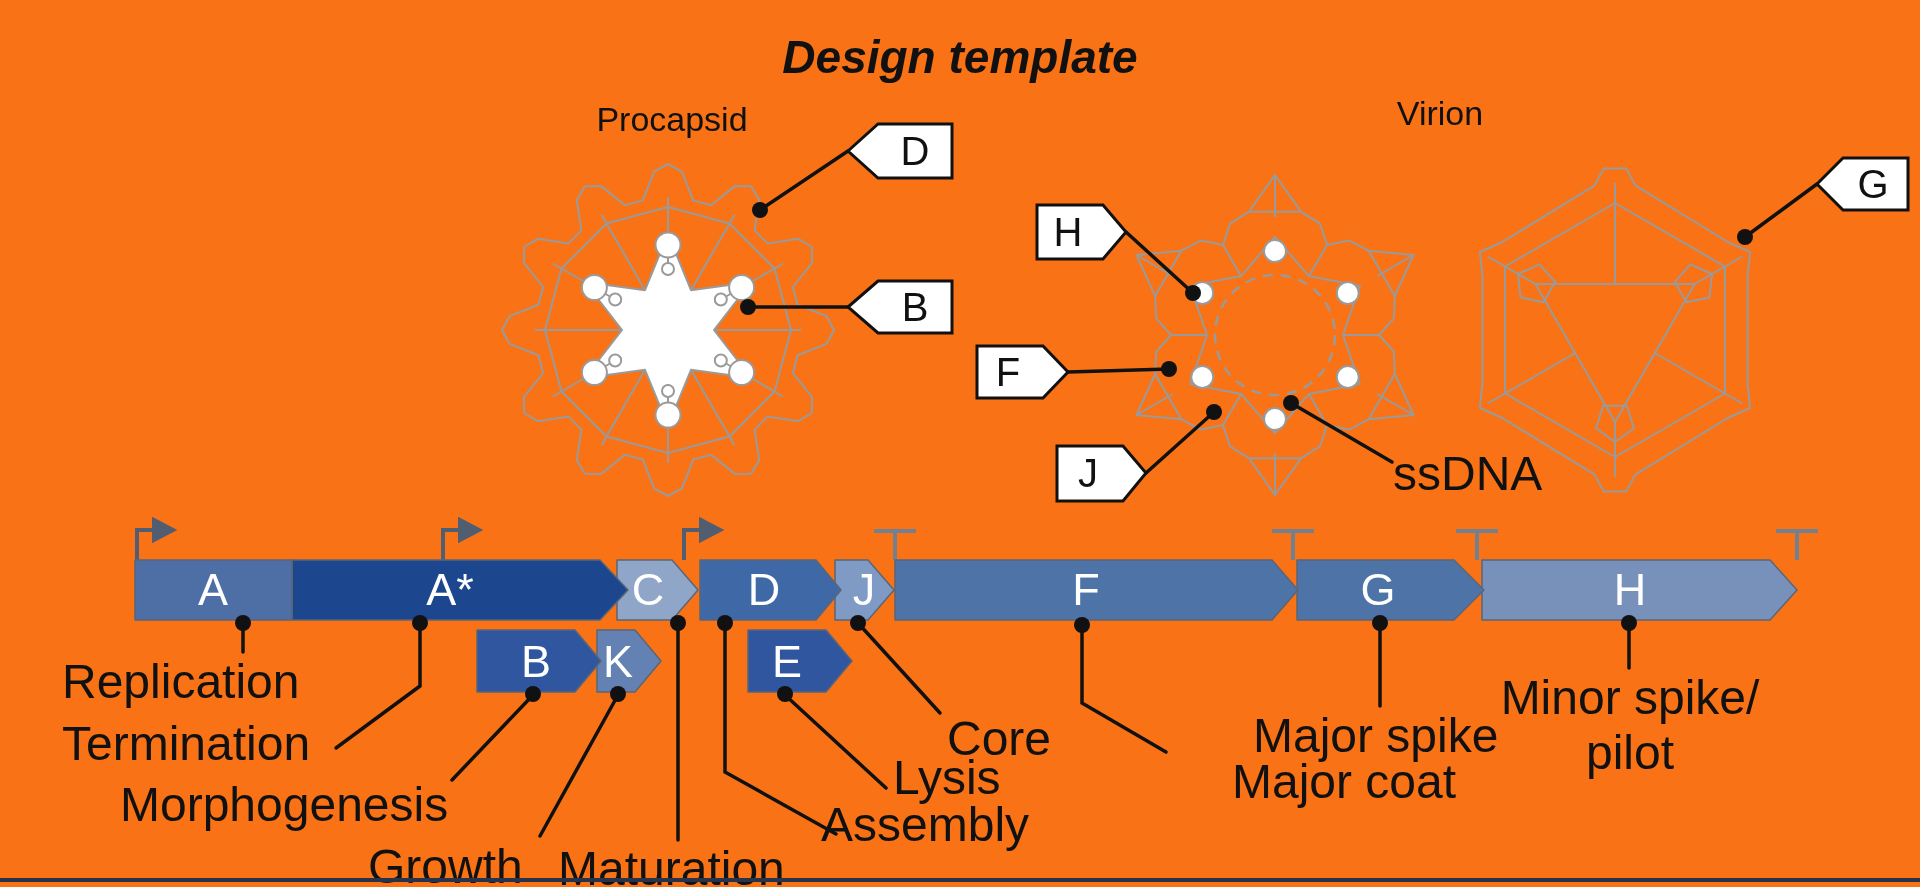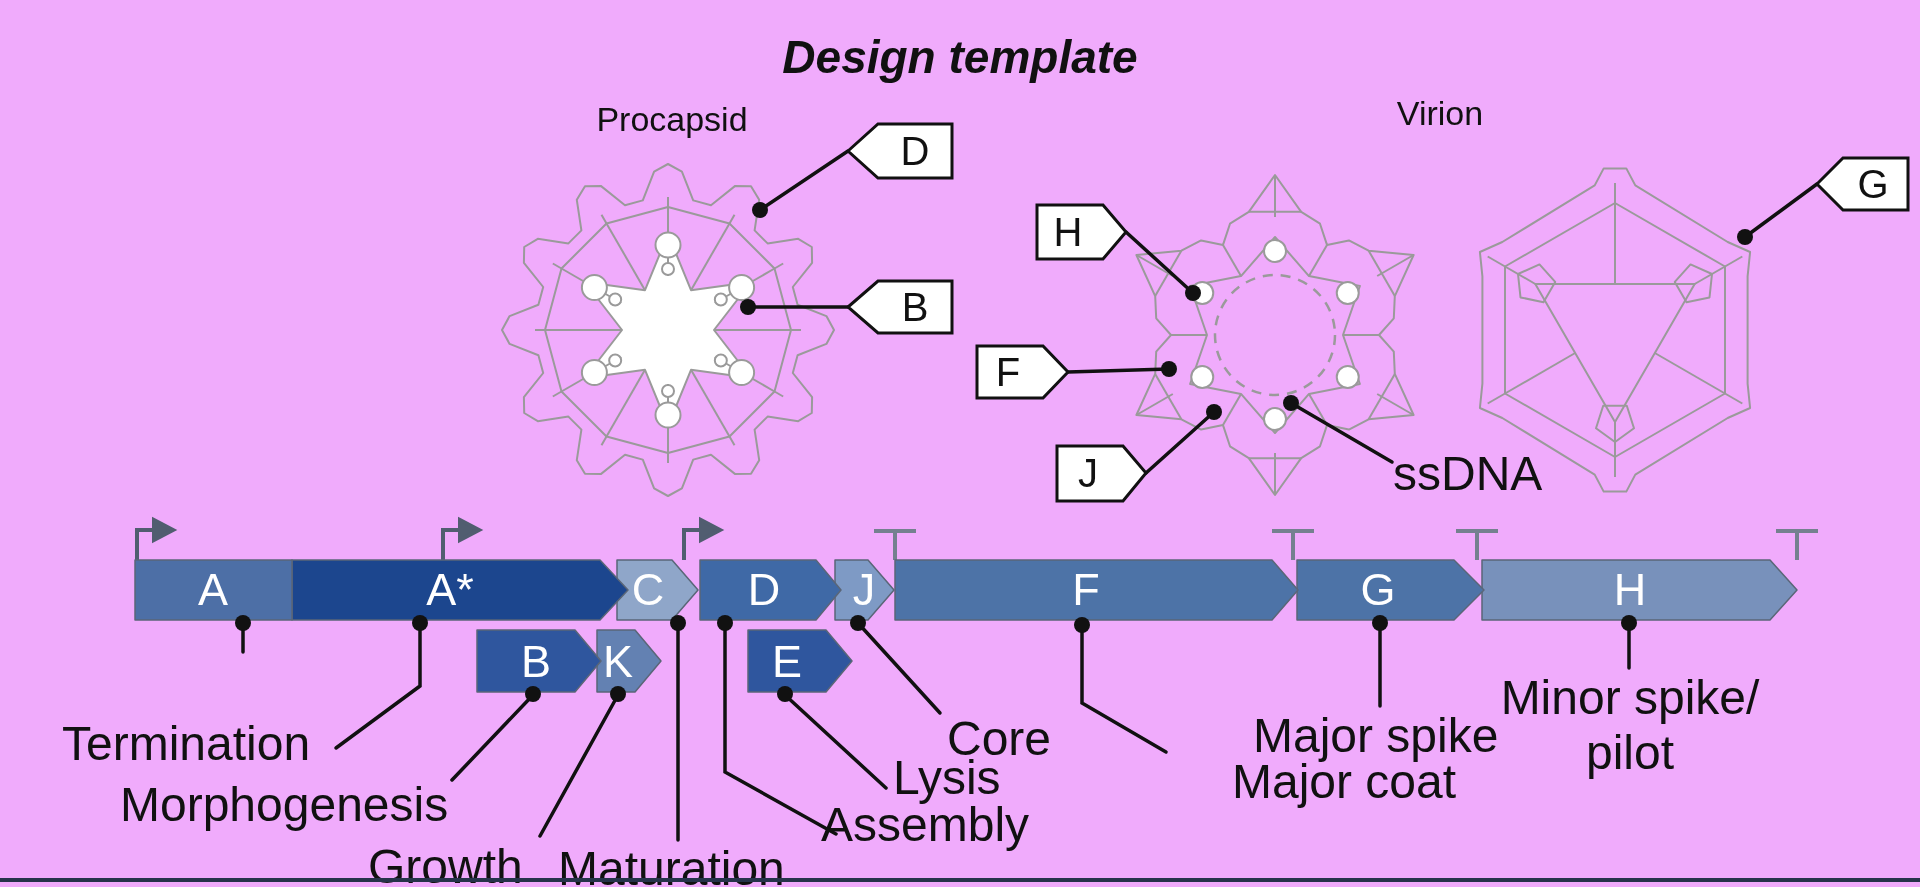--- a/index.html
+++ b/index.html
@@ -1,16 +1,16 @@
 <!DOCTYPE html>
 <html><head>
 <meta charset="utf-8">
 <style>
   html,body{margin:0;padding:0;background:#ffffff;}
-  #page{position:relative;width:1920px;height:887px;background:#f0abfc;overflow:hidden;
+  #page{position:relative;width:1920px;height:887px;background:#f97316;overflow:hidden;
         font-family:"Liberation Sans",sans-serif;color:#111;text-decoration:underline;}
   .abs{position:absolute;}
   #title{left:0;top:30px;width:1920px;text-align:center;font-size:46px;font-weight:bold;font-style:italic;}
   .heading{font-size:34px;text-align:center;}
   #intro{left:18px;top:252px;font-size:42px;line-height:53px;white-space:nowrap;}
   .funclabel{font-size:48px;white-space:nowrap;}
   #minor-spike{width:340px;text-align:center;}
   #minor-spike span{display:block;}
   svg text{font-family:"Liberation Sans",sans-serif;}
   .genetext{font-size:45px;fill:#ffffff;}
@@ -244,20 +244,21 @@
       <circle cx="678" cy="623" r="8"></circle>
       <circle cx="725" cy="623" r="8"></circle>
       <circle cx="785" cy="694" r="8"></circle>
       <circle cx="858" cy="623" r="8"></circle>
       <circle cx="1082" cy="625" r="8"></circle>
       <circle cx="1380" cy="623" r="8"></circle>
       <circle cx="1629" cy="623" r="8"></circle>
     </g>
   </svg>
 
+  <div class="abs funclabel" style="left:62px;top:654px;">Replication</div>
   <div class="abs funclabel" style="left:62px;top:716px;">Termination</div>
   <div class="abs funclabel" style="left:120px;top:777px;text-align:right;">Morphogenesis</div>
   <div class="abs funclabel" style="left:368px;top:839px;">Growth</div>
   <div class="abs funclabel" style="left:558px;top:841px;">Maturation</div>
   <div class="abs funclabel" style="left:821px;top:797px;">Assembly</div>
   <div class="abs funclabel" style="left:893px;top:750px;">Lysis</div>
   <div class="abs funclabel" style="left:947px;top:711px;">Core</div>
   <div class="abs funclabel" style="left:1187px;top:754px;margin-left:45px;">Major coat</div>
   <div id="minor-spike" class="abs funclabel" style="left:1460px;top:670px;">
     <span>Minor spike/</span>

